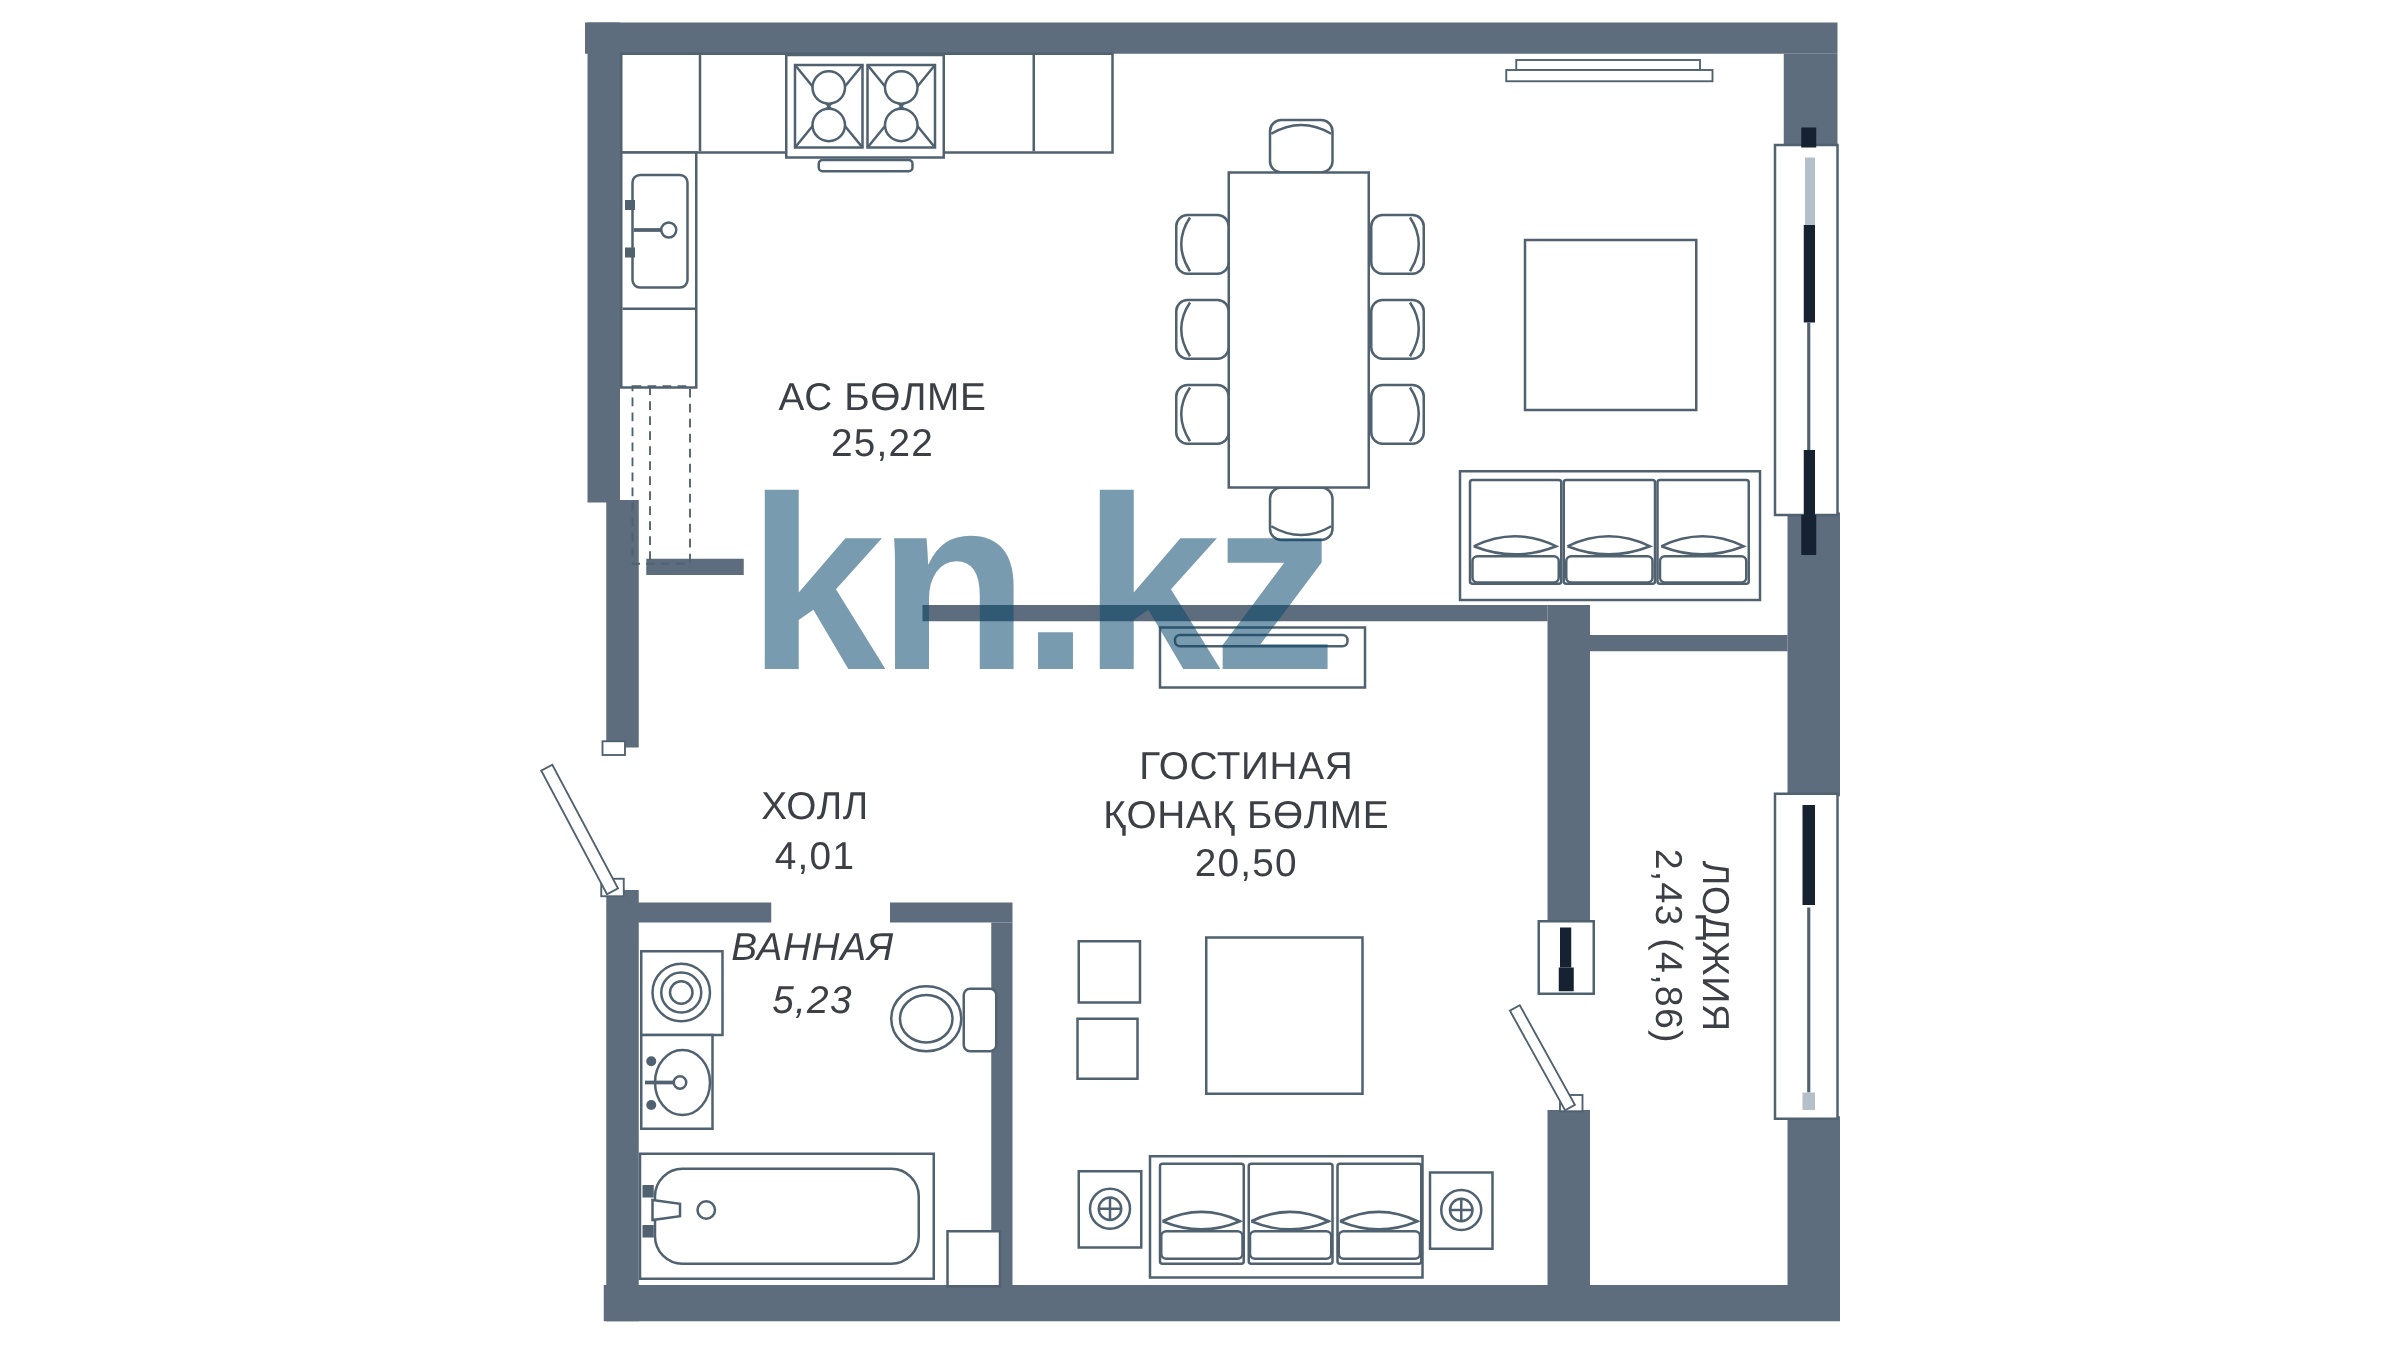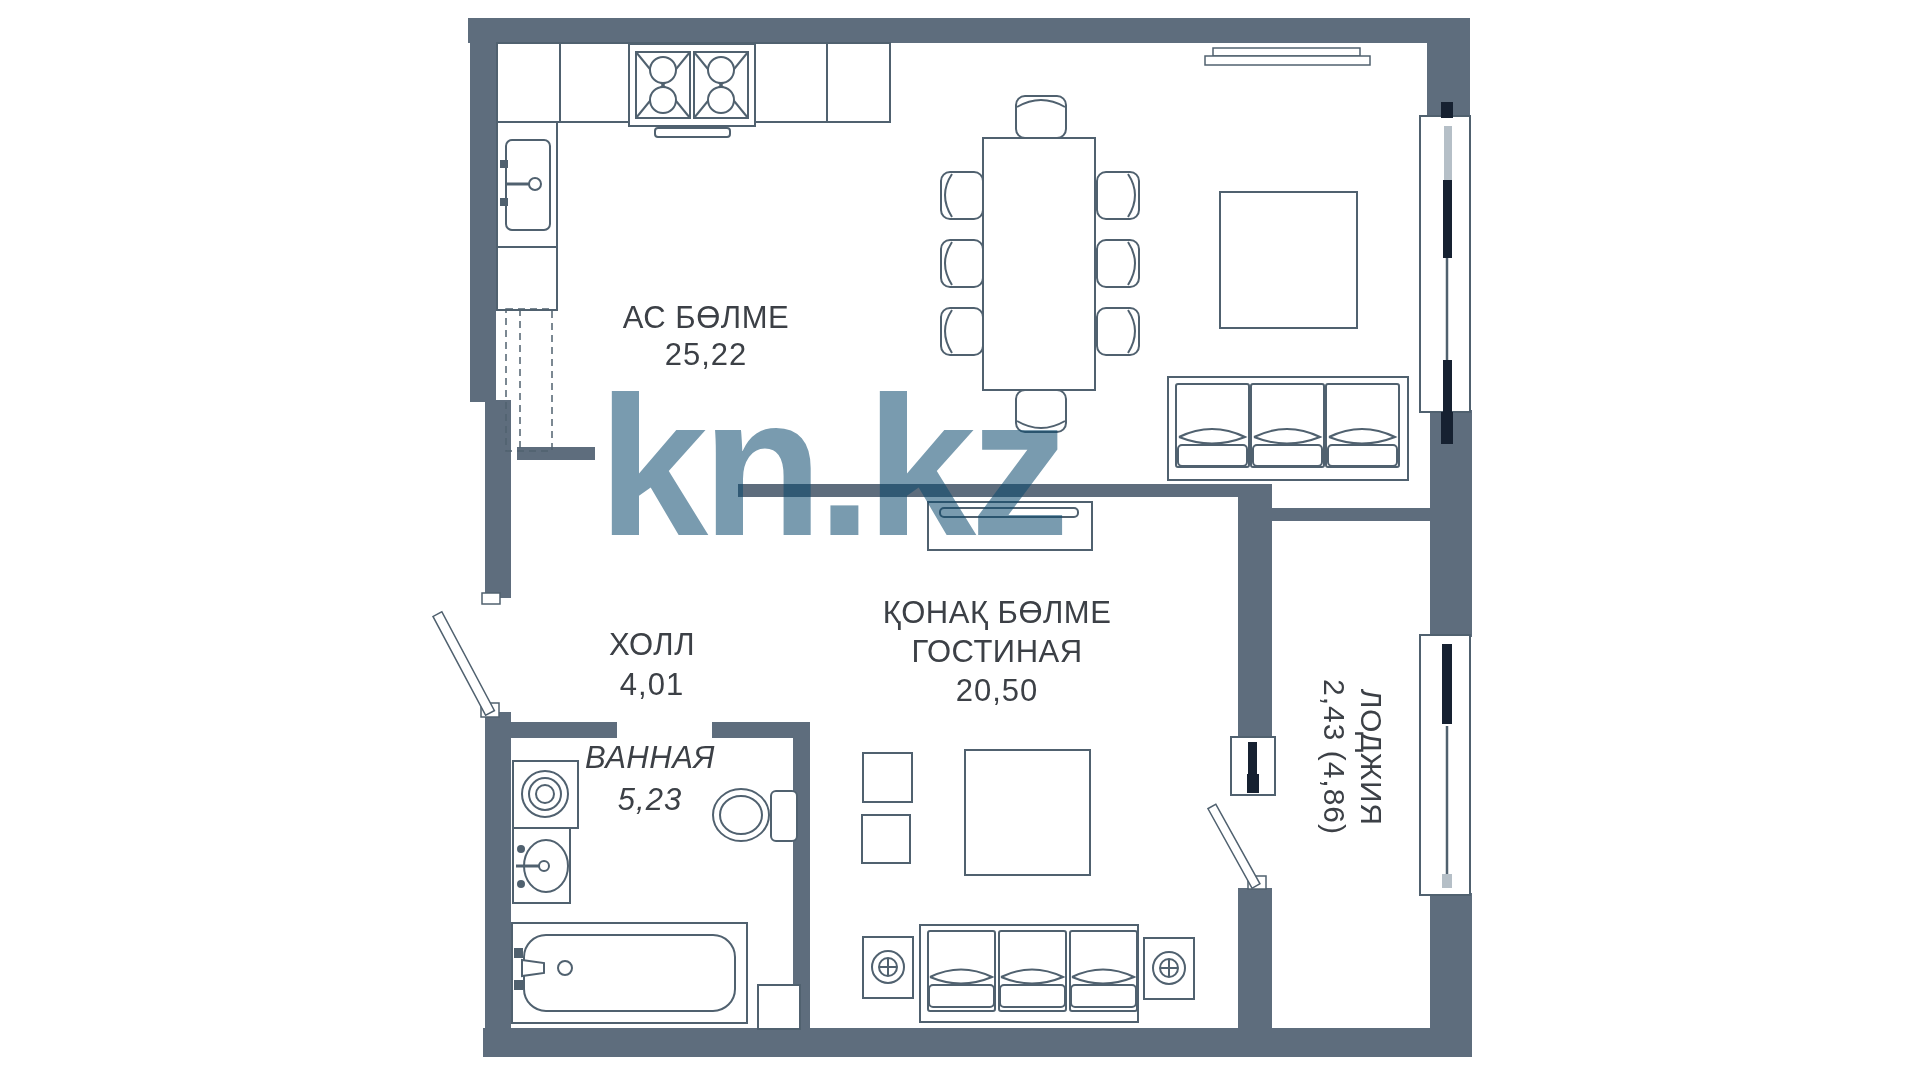--- a/index.html
+++ b/index.html
@@ -239,22 +239,22 @@
     <div>АС БӨЛМЕ</div>
     <div class="area">25,22</div>
   </div>
 
   <div class="room-label label-hall">
     <div>ХОЛЛ</div>
     <div class="area">4,01</div>
   </div>
 
   <div class="room-label label-living">
+    <div>ГОСТИНАЯ</div>
     <div>ҚОНАҚ БӨЛМЕ</div>
-    <div>ГОСТИНАЯ</div>
     <div class="area">20,50</div>
   </div>
 
   <div class="room-label label-bath">
     <div>ВАННАЯ</div>
     <div class="area">5,23</div>
   </div>
 
   <div class="room-label label-loggia">
     <div>ЛОДЖИЯ</div>

